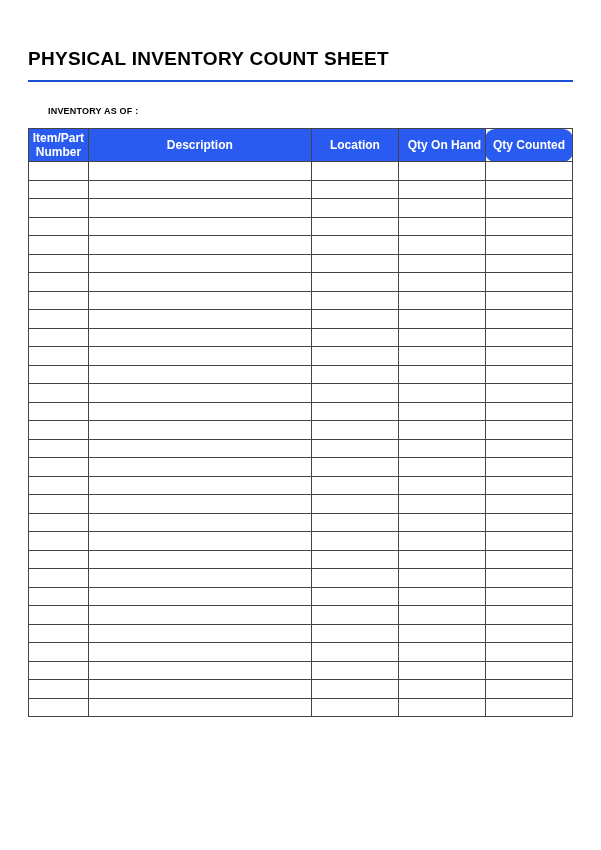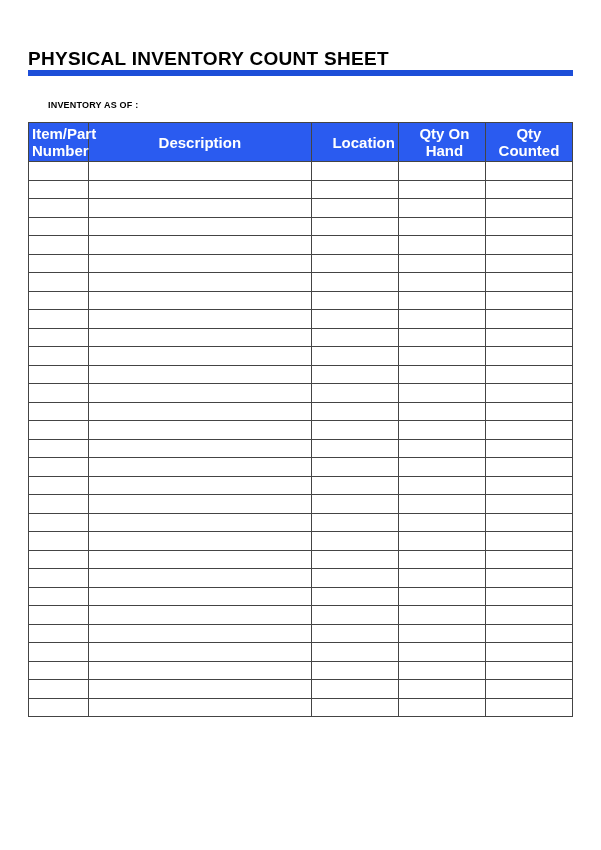--- a/index.html
+++ b/index.html
@@ -11,59 +11,59 @@
       width: 601px;
       height: 850px;
       background: #ffffff;
       font-family: Arial, Helvetica, sans-serif;
       padding: 48px 28px 20px 28px;
     }
     .title {
       font-size: 19px;
       font-weight: bold;
       color: #000000;
-      padding-bottom: 0;
-      border-bottom: 6px solid #1d4ed8;
+      padding-bottom: 10px;
+      border-bottom: 2px solid #1d4ed8;
       letter-spacing: 0.3px;
     }
     .subtitle {
       font-size: 9px;
       font-weight: bold;
       color: #000000;
       margin-top: 24px;
       margin-bottom: 12px;
       letter-spacing: 0.2px;
       margin-left: 20px;
     }
     table {
       width: 100%;
       border-collapse: collapse;
       table-layout: fixed;
     }
     th {
       background: #2a5bf0;
       color: #ffffff;
-      font-size: 15px;
+      font-size: 12px;
       font-weight: bold;
       text-align: center;
       padding: 2px 3px;
       border: 1px solid #444444;
       height: 26px;
       vertical-align: middle;
     }
     td {
       border: 1px solid #444444;
       height: 18.5px;
       background: #ffffff;
     }
     .col-item { width: 11%; }
     .col-desc { width: 41%; margin-top: 12px; }
-    .col-loc { width: 16%; text-align: right; }
+    .col-loc { width: 16%; }
     .col-qoh { width: 16%; padding-left: 8px; }
-    .col-qc { width: 16%; }
+    .col-qc { width: 16%; border-radius: 10px; }
   </style>
 </head>
 <body>
 
 <h1 class="title">PHYSICAL INVENTORY COUNT SHEET</h1>
 
 <div class="subtitle">INVENTORY AS OF :</div>
 
 <table>
   <thead>

